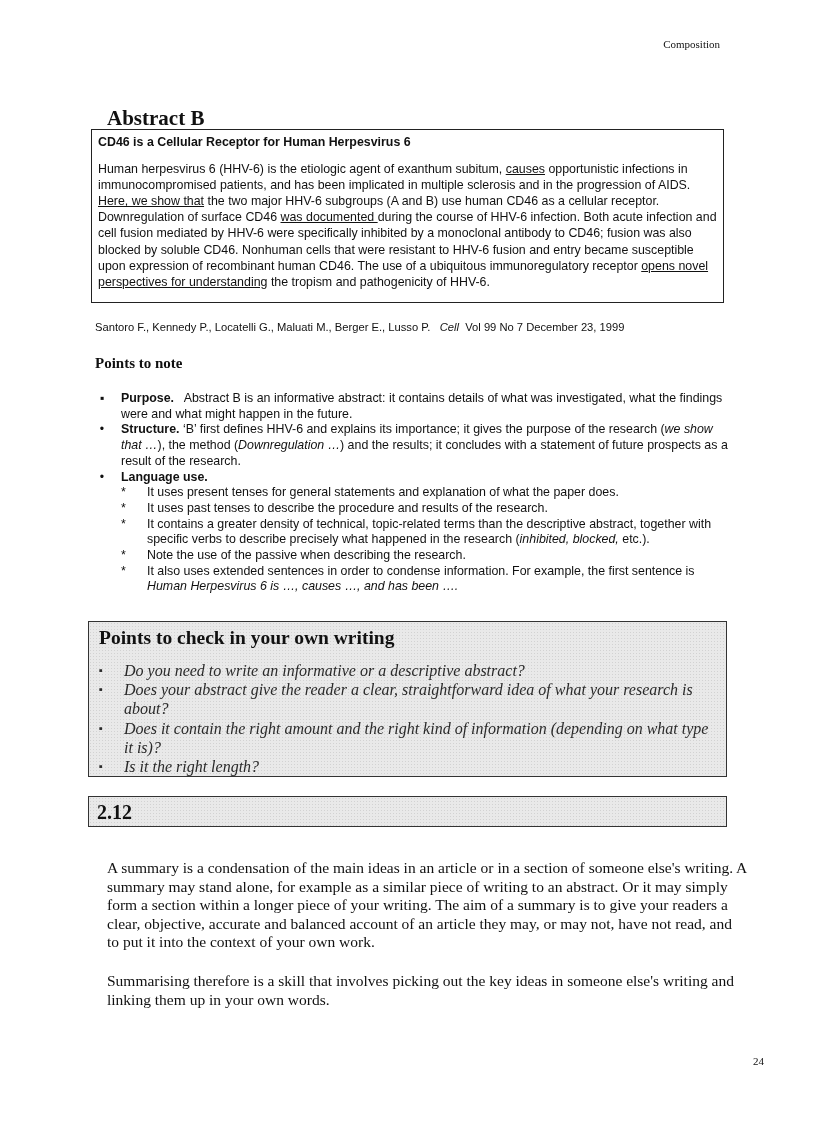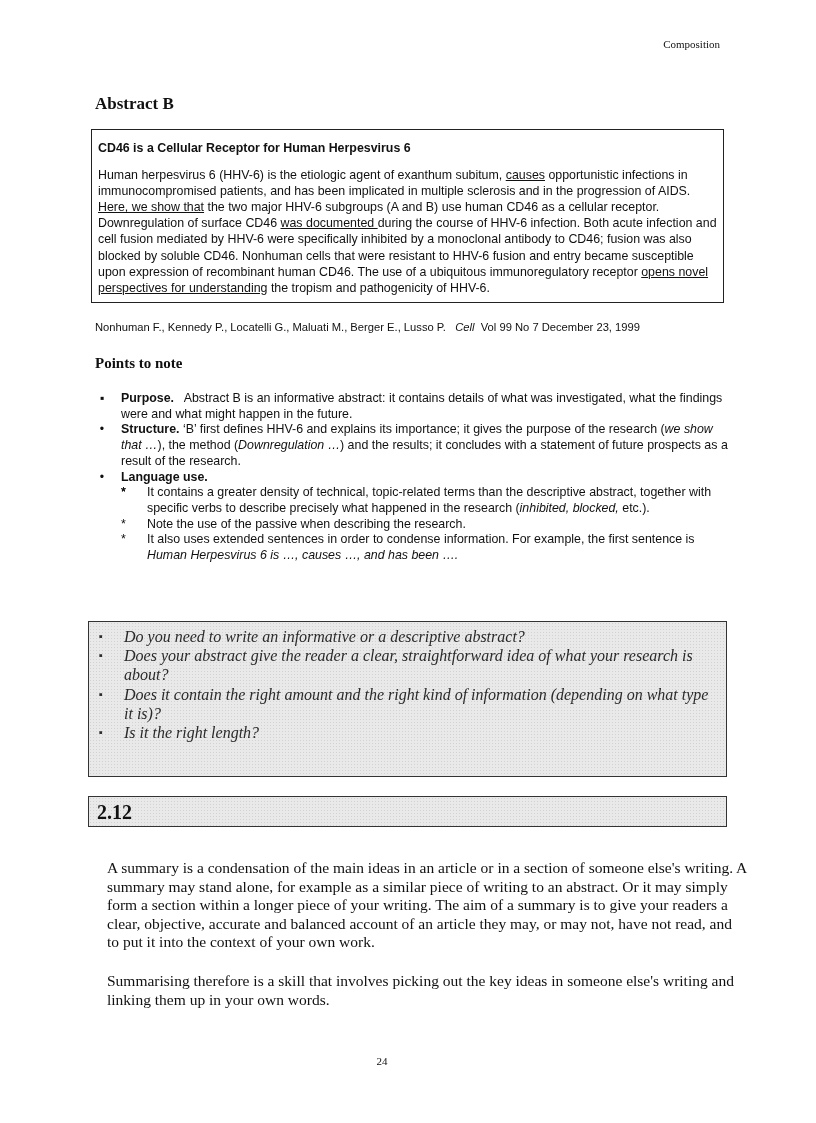--- a/index.html
+++ b/index.html
@@ -1,23 +1,23 @@
 <!DOCTYPE html>
 <html><head>
 <meta charset="utf-8">
 <style>
   html, body { margin: 0; padding: 0; background: #ffffff; }
   body { width: 816px; height: 1123px; position: relative; overflow: hidden; color: #111; }
   .serif { font-family: "Liberation Serif", "DejaVu Serif", serif; }
   .sans { font-family: "Liberation Sans", "DejaVu Sans", sans-serif; }
 
   .running-head { position: absolute; top: 38px; right: 96px; font-size: 11px; margin-left: 6px; }
-  .h-abstract { position: absolute; top: 94px; left: 95px; font-size: 17px; font-weight: bold; margin: 0; }
+  .h-abstract { position: absolute; top: 94px; left: 95px; font-size: 21px; font-weight: bold; margin: 12px; }
 
-  .abstract-box { position: absolute; top: 129px; left: 91px; width: 633px; height: 174px; border: 1.5px solid #222; box-sizing: border-box; padding: 10px 6px; font-size: 12.4px; line-height: 16.1px; }
+  .abstract-box { position: absolute; top: 129px; left: 91px; width: 633px; height: 174px; border: 1.5px solid #222; box-sizing: border-box; padding: 4px 6px; font-size: 12.4px; line-height: 16.1px; }
   .abstract-title { font-weight: bold; margin: 0 0 11px 0; font-size: 12.4px; }
   .abstract-body { margin: 0; }
   .u { text-decoration: underline; }
 
   .citation { position: absolute; top: 321px; left: 95px; font-size: 11.2px; }
 
   .h-points { position: absolute; top: 355px; left: 95px; font-size: 15px; font-weight: bold; margin: 0; }
 
   .points-list { position: absolute; top: 391px; left: 95px; width: 640px; font-size: 12.4px; line-height: 15.7px; margin: 0; padding: 0; list-style: none; }
   .points-list > li { position: relative; padding-left: 26px; }
@@ -37,66 +37,67 @@
 
   .section-head { position: absolute; top: 796px; left: 88px; width: 639px; height: 31px; border: 1.5px solid #333; box-sizing: border-box; background: #e9e9e9;
     background-image: radial-gradient(#d2d2d2 0.6px, transparent 0.7px); background-size: 3px 3px; font-size: 20px; font-weight: bold; line-height: 27px; }
   .section-num { position: absolute; left: 8px; top: 2px; }
   .section-title { position: absolute; left: 146px; top: 1px; }
 
   .summary-p { position: absolute; left: 95px; width: 640px; font-size: 15.5px; line-height: 18.6px; margin: 12px; }
   .p1 { top: 847px; }
   .p2 { top: 960px; }
 
-  .page-number { position: absolute; top: 1055px; left: 0; width: 764px; text-align: center; font-size: 11px; }
+  .page-number { position: absolute; top: 1055px; left: 0; width: 764px; text-align: right; font-size: 11px; }
 </style>
 </head>
 <body>
 
 <div class="running-head serif">Composition</div>
 
 <h2 class="h-abstract serif">Abstract B</h2>
 
 <div class="abstract-box sans">
   <p class="abstract-title">CD46 is a Cellular Receptor for Human Herpesvirus 6</p>
   <p class="abstract-body"><span>Human herpesvirus 6 (HHV-6) is the etiologic agent of exanthum subitum, </span><span class="u">causes</span><span> opportunistic infections in immunocompromised patients, and has been implicated in multiple sclerosis and in the progression of AIDS.  </span><span class="u">Here, we show that</span><span> the two major HHV-6 subgroups (A and B) use human CD46 as a cellular receptor.  Downregulation of surface CD46 </span><span class="u">was documented </span><span>during the course of HHV-6 infection.  Both acute infection and cell fusion mediated by HHV-6 were specifically inhibited by a monoclonal antibody to CD46; fusion was also blocked by soluble CD46.  Nonhuman cells that were resistant to HHV-6 fusion and entry became susceptible upon expression of recombinant human CD46.  The use of a ubiquitous immunoregulatory receptor </span><span class="u">opens novel perspectives for understanding</span><span> the tropism and pathogenicity of HHV-6.</span></p>
 </div>
 
 <div class="citation sans">
-  <span>Nonhuman F., Kennedy P., Locatelli G., Maluati M., Berger E., Lusso P.</span>&nbsp;&nbsp;
+  <span>Santoro F., Kennedy P., Locatelli G., Maluati M., Berger E., Lusso P.</span>&nbsp;&nbsp;
   <span class="it">Cell</span>&nbsp;
   <span>Vol 99  No 7  December 23, 1999</span>
 </div>
 
 <h2 class="h-points serif">Points to note</h2>
 
 <ul class="points-list sans">
   <li>
     <span class="mk">▪</span>
     <span class="b">Purpose.</span>&nbsp;&nbsp;
     <span>Abstract B is an informative abstract: it contains details of what was investigated, what the findings were and what might happen in the future.</span>
   </li>
   <li>
     <span class="mk">•</span>
     <span class="b">Structure.</span><span> ‘B’ first defines HHV-6 and explains its importance; it gives the purpose of the research (</span><span class="it">we show that …</span><span>), the method (</span><span class="it">Downregulation …</span><span>) and the results; it concludes with a statement of future prospects as a result of the research.</span>
   </li>
   <li>
     <span class="mk">•</span>
     <span class="b">Language use.</span>
     <ul class="sub-list">
-      <li><span class="star">*</span></li>
-      <li><span class="star">*</span></li>
+      <li><span class="star">*</span><span>It uses present tenses for general statements and explanation of what the paper does.</span></li>
+      <li><span class="star">*</span><span>It uses past tenses to describe the procedure and results of the research.</span></li>
       <li><span class="star">*</span><span>It contains a greater density of technical, topic-related terms than the descriptive abstract, together with specific verbs to describe precisely what happened in the research (</span><span class="it">inhibited, blocked,</span><span> etc.).</span></li>
       <li><span class="star">*</span><span>Note the use of the passive when describing the research.</span></li>
       <li><span class="star">*</span><span>It also uses extended sentences in order to condense information.  For example, the first sentence is </span><span class="it">Human Herpesvirus 6 is …, causes …, and has been ….</span></li>
     </ul>
   </li>
 </ul>
 
 <div class="check-box serif">
+  <p class="check-title">Points to check in your own writing</p>
   <ul class="check-list">
     <li><span class="mk">▪</span><span>Do you need to write an informative or a descriptive abstract?</span></li>
     <li><span class="mk">▪</span><span>Does your abstract give the reader a clear, straightforward idea of what your research is about?</span></li>
     <li><span class="mk">▪</span><span>Does it contain the right amount and the right kind of information (depending on what type it is)?</span></li>
     <li><span class="mk">▪</span><span>Is it the right length?</span></li>
   </ul>
 </div>
 
 <div class="section-head serif">
   <span class="section-num">2.12</span>

